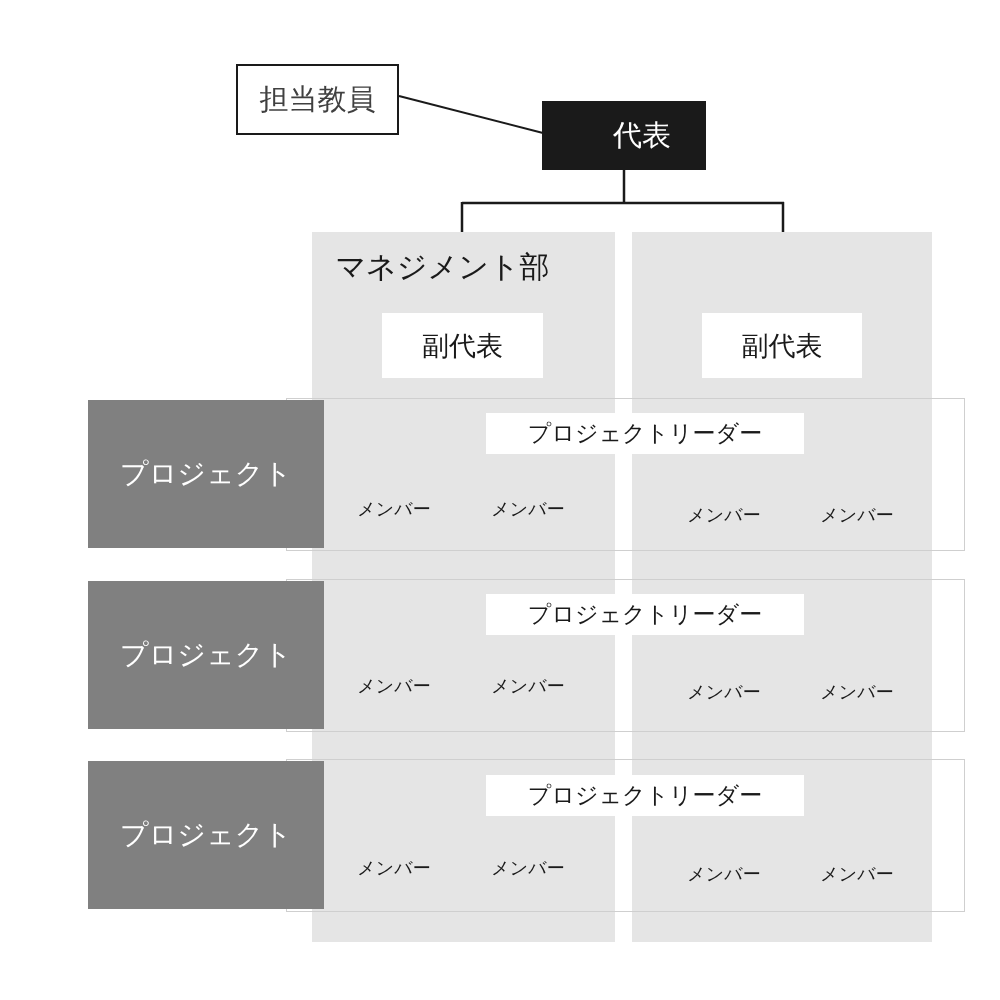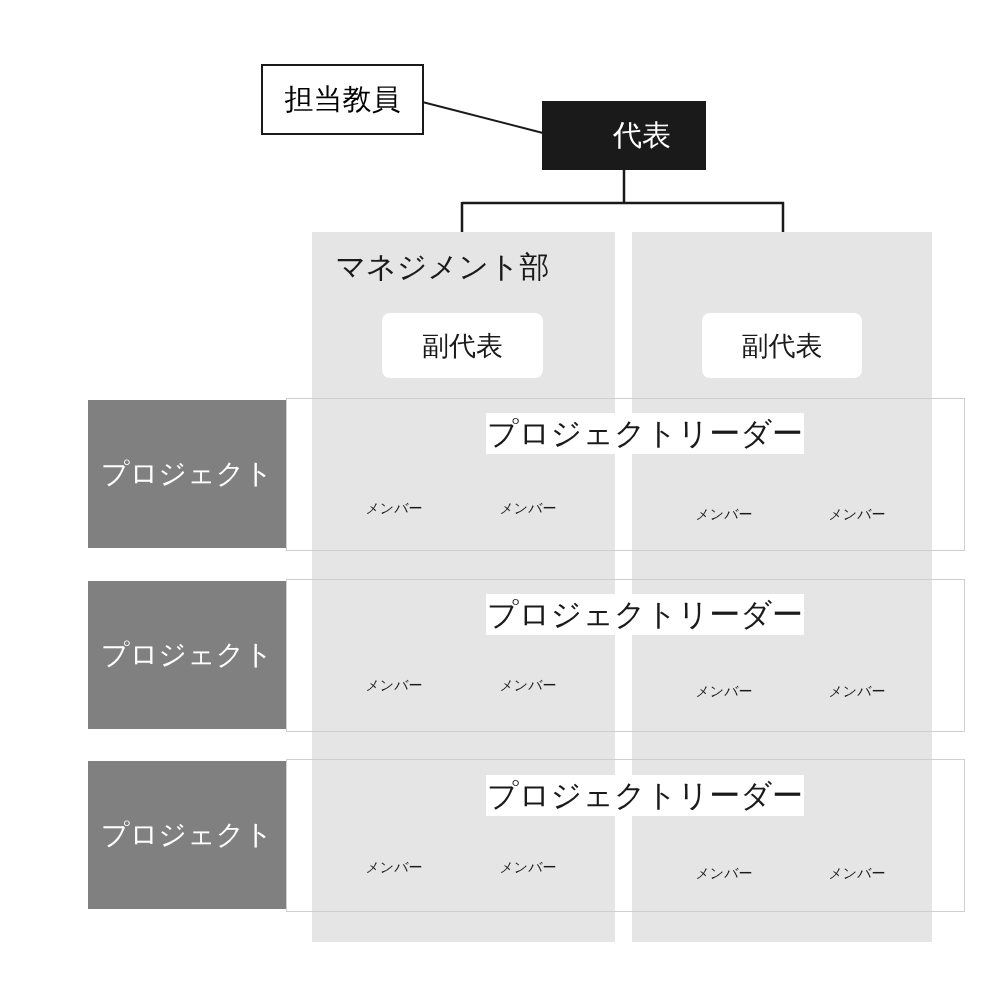--- a/index.html
+++ b/index.html
@@ -44,24 +44,23 @@
   }
 
   
   .node-advisor {
     left: 236px;
     top: 64px;
     width: 163px;
     height: 71px;
     background: #ffffff;
     border: 2px solid #1a1a1a;
-    color: #000000;
+    color: #404040;
     font-size: 29px;
     z-index: 4;
-    margin-left: 25px;
   }
 
   .node-leader {
     left: 542px;
     top: 101px;
     width: 164px;
     height: 69px;
     background: #1a1a1a;
     color: #ffffff;
     font-size: 29px;
@@ -92,61 +91,60 @@
   .dept-title.tech { left: 632px; width: 300px; }
 
   .deputy-box {
     position: absolute;
     top: 313px;
     height: 65px;
     background: #ffffff;
     color: #1a1a1a;
     font-size: 27px;
     z-index: 3;
-    border-radius: 8px;
   }
   .deputy-box.mgmt { left: 382px; width: 161px; }
   .deputy-box.tech { left: 702px; width: 160px; }
 
   
   .project-row-frame {
     position: absolute;
     left: 286px;
     width: 679px;
     border: 1px solid #cfcfcf;
     background: transparent;
     box-sizing: border-box;
     z-index: 3;
   }
 
   .project-tag {
     position: absolute;
     left: 88px;
-    width: 198px;
+    width: 236px;
     background: #808080;
     color: #ffffff;
     font-size: 28px;
     z-index: 5;
   }
 
   .leader-box {
     position: absolute;
     left: 486px;
     width: 318px;
     height: 41px;
     background: #ffffff;
     color: #1a1a1a;
-    font-size: 31px;
+    font-size: 23px;
     z-index: 5;
   }
 
   .member {
     position: absolute;
     height: 26px;
-    font-size: 14px;
+    font-size: 18px;
     color: #1a1a1a;
     z-index: 5;
   }
   .member.m0 { left: 348px; width: 92px; }
   .member.m1 { left: 482px; width: 92px; }
   .member.m2 { left: 678px; width: 92px; }
   .member.m3 { left: 811px; width: 92px; }
 </style>
 </head>
 <body>

